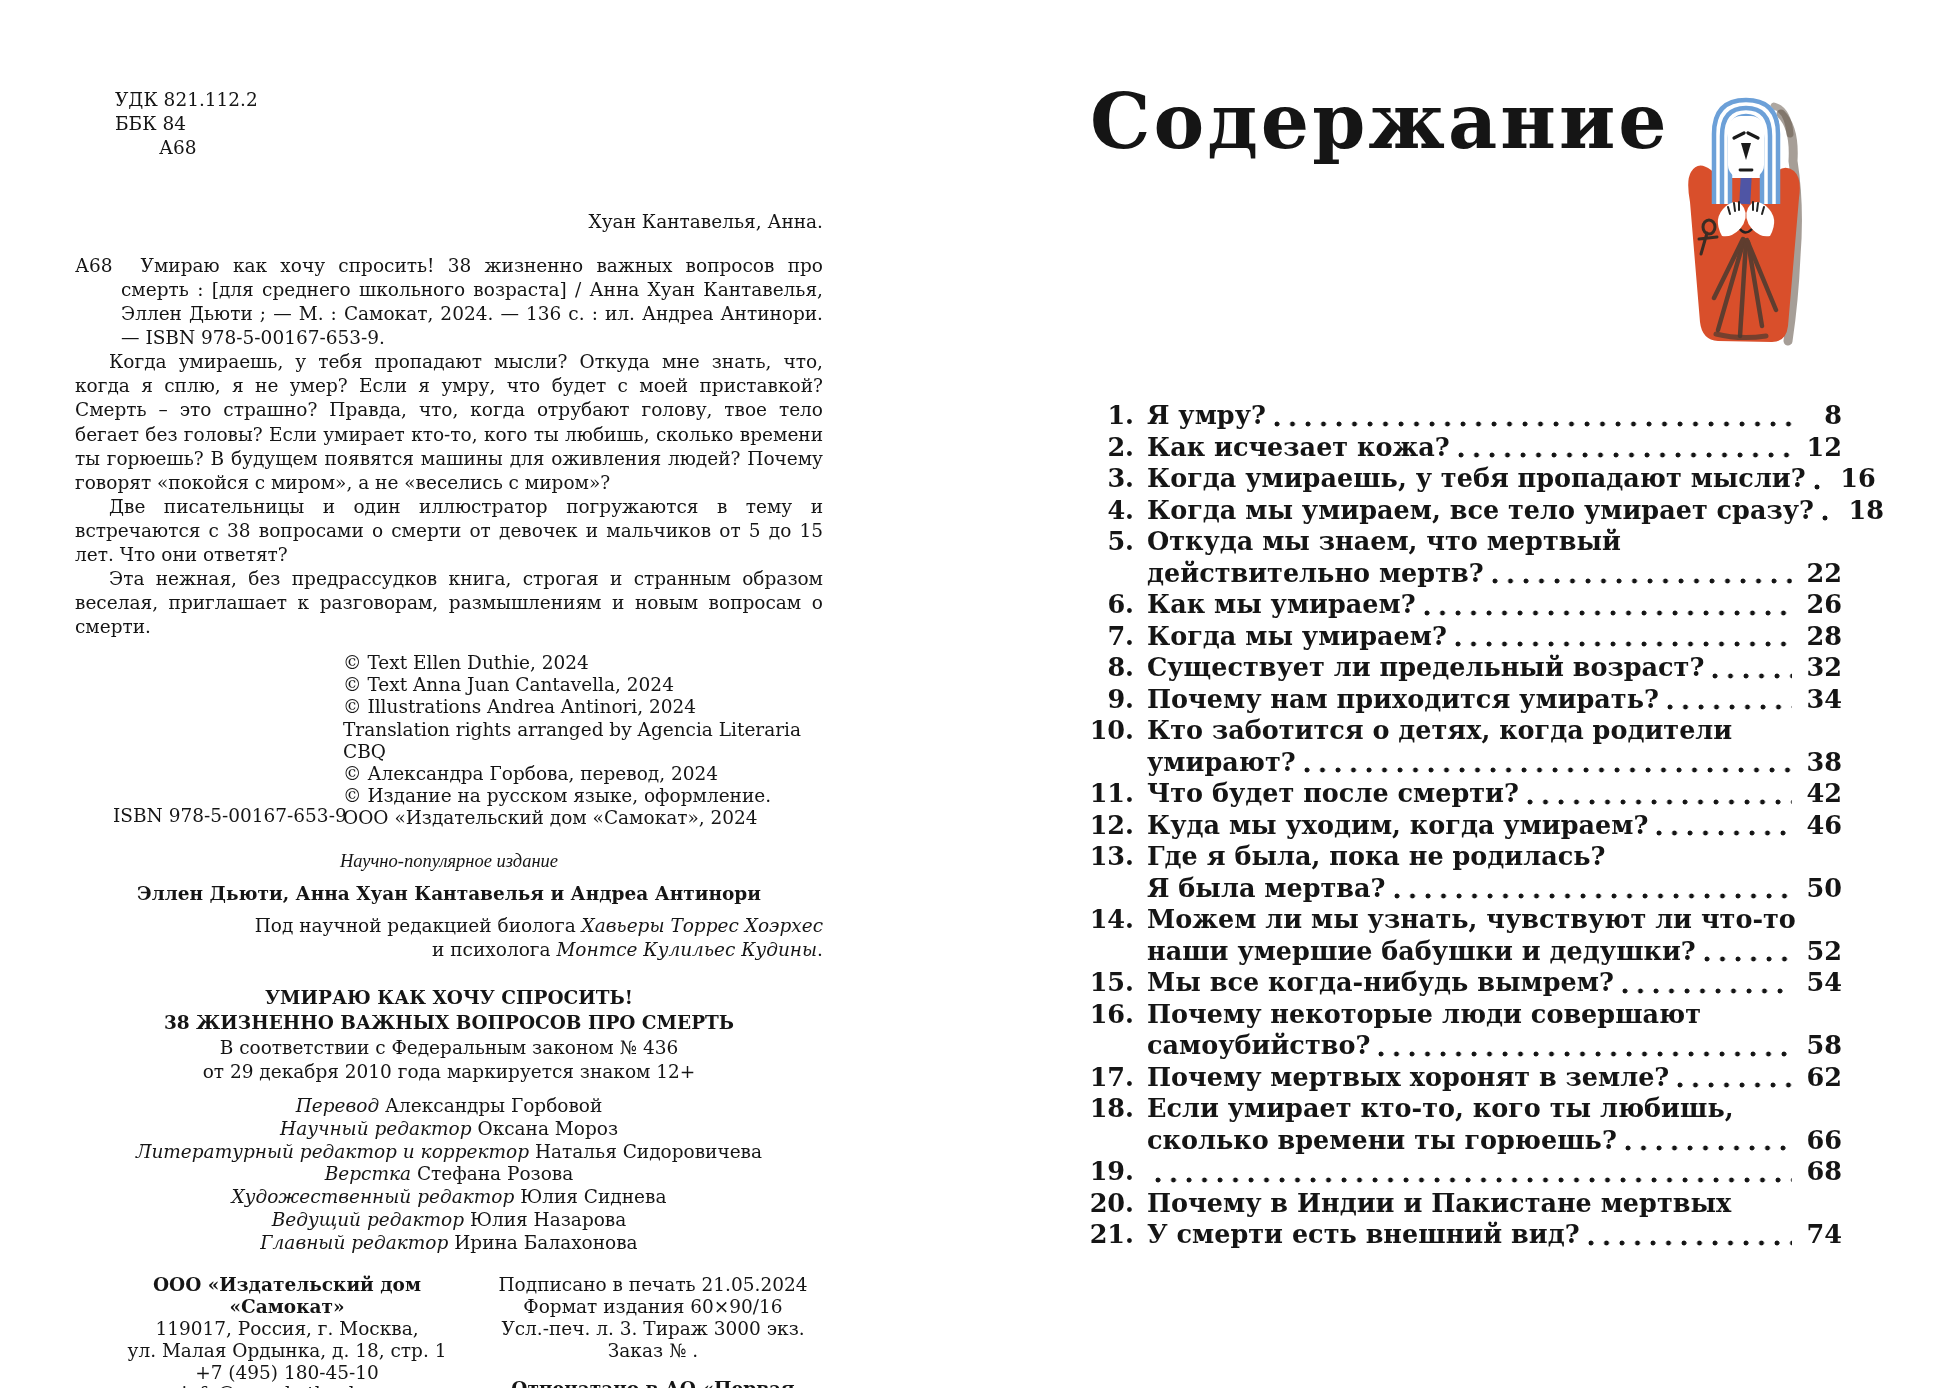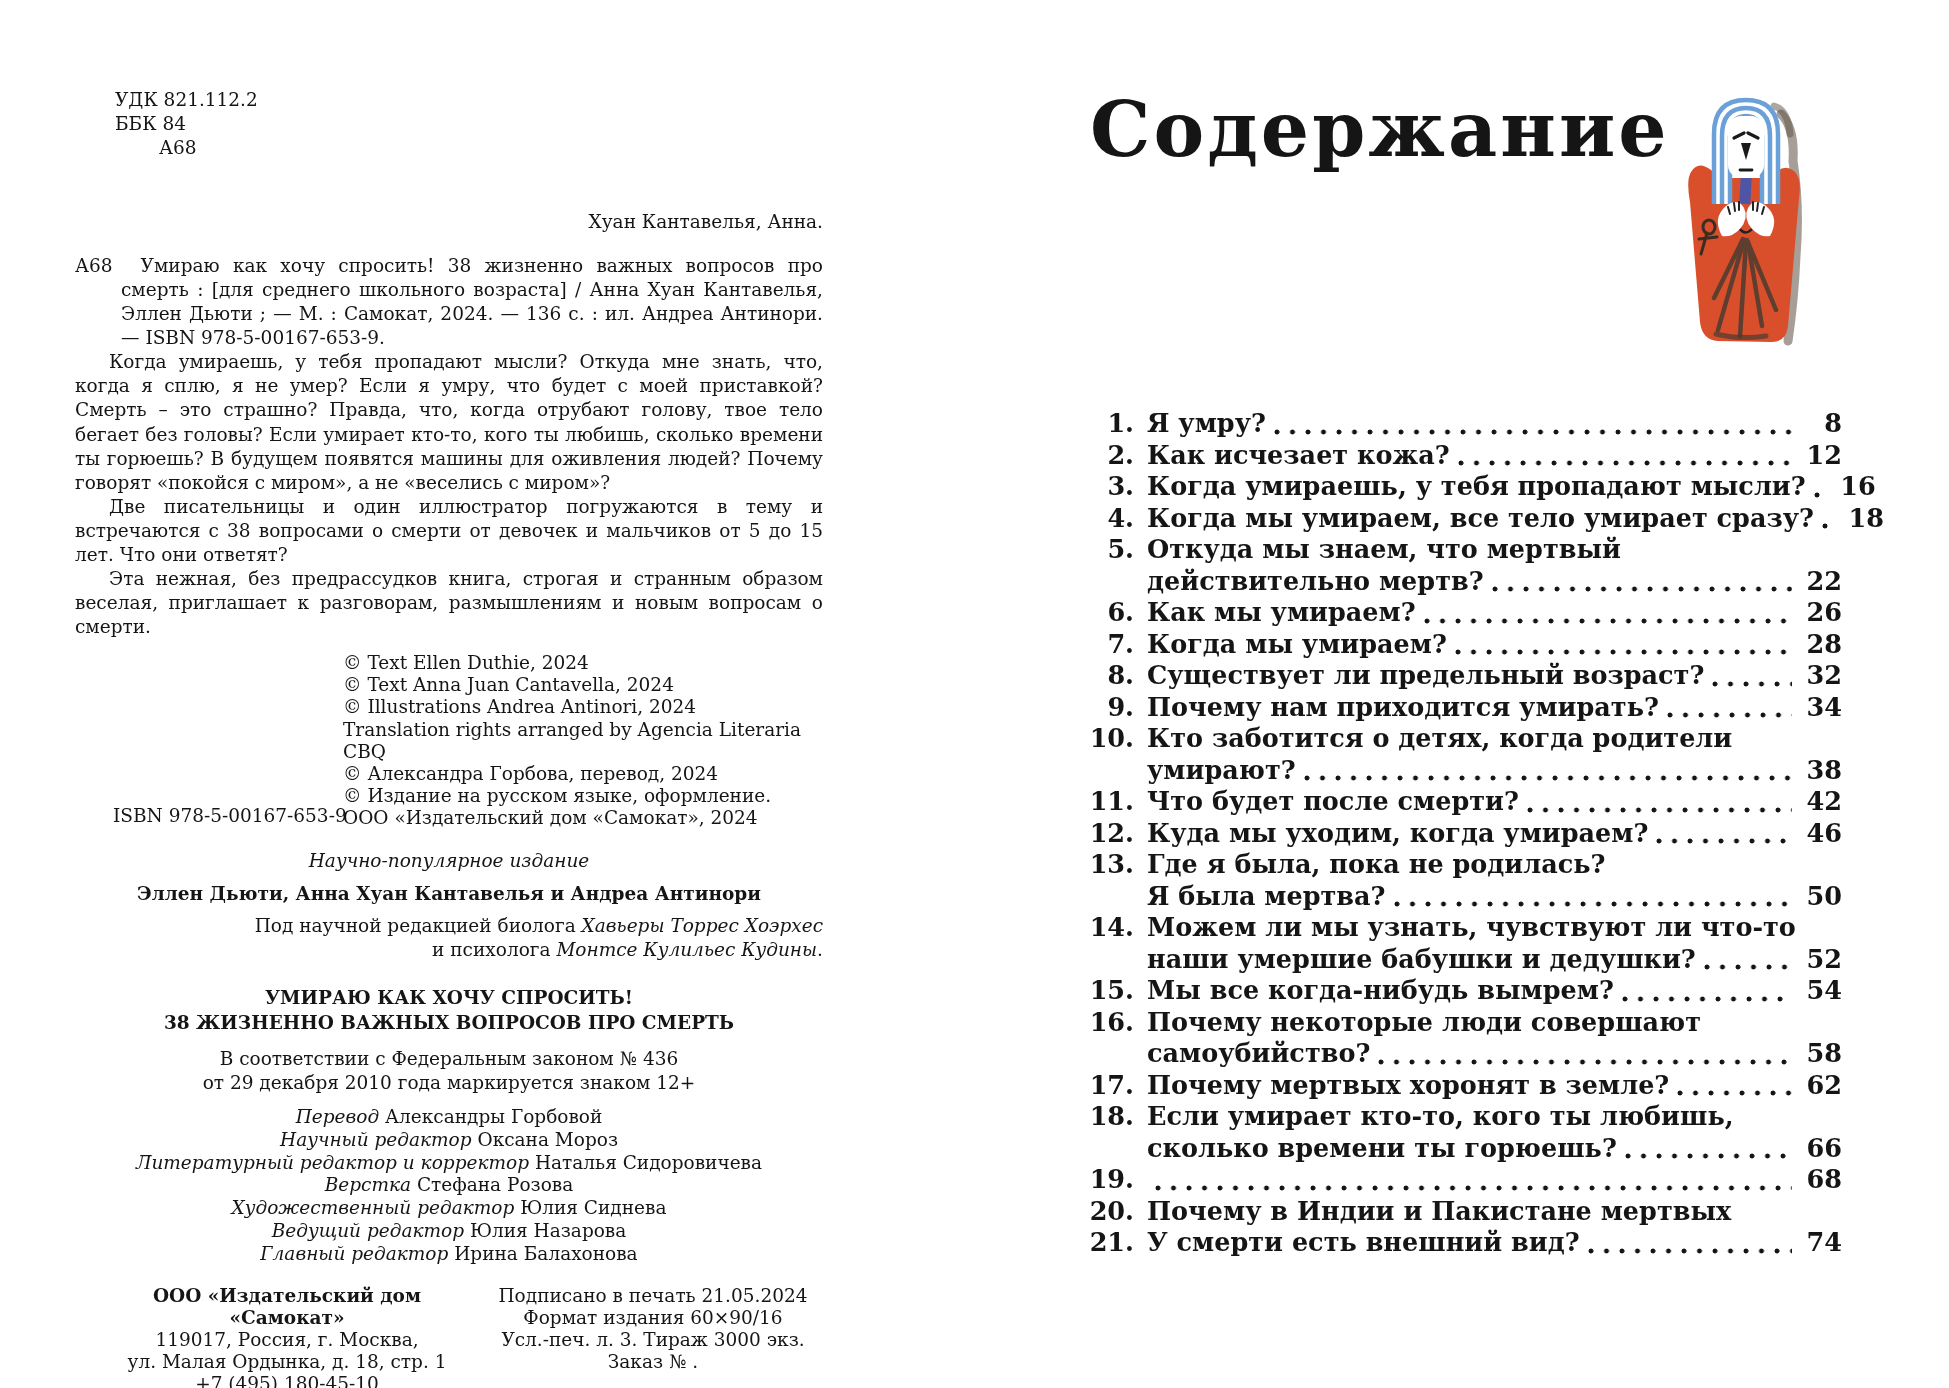--- a/index.html
+++ b/index.html
@@ -15,36 +15,36 @@
   .udk-block{margin-left:40px;}
   .udk-code{margin-left:44px;}
   .author-heading{margin-top:50px;margin-left:46px;font-weight:normal;text-align:right;}
   .biblio{margin:20px 0 0 0;padding-left:46px;text-indent:-46px;text-align:justify;}
   .biblio-code{margin-right:28px;}
   .annotation{margin-top:0;}
   .annotation p{margin:0;text-indent:34px;text-align:justify;}
   .copyright-wrap{position:relative;margin-top:13px;padding-left:268px;line-height:1.2;}
   .isbn{position:absolute;left:38px;bottom:2px;}
   .center{text-align:center;}
-  .edition-note{margin-top:20px;font-style:italic;}
+  .edition-note{margin-top:20px;font-style:italic;font-family:Liberation Serif, serif;}
   .authors-line{margin-top:9px;font-weight:bold;}
   #editorial-lines{margin-top:7px;text-align:right;}
   .caps{margin-top:24px;font-weight:bold;line-height:1.35;}
-  .law{margin-top:11px;line-height:1.3;}
+  .law{line-height:1.3;}
   #credits-lines{margin-top:11px;line-height:1.24;}
   .i{font-style:italic;}
   .b{font-weight:bold;}
   .bottom-cols{display:flex;margin-top:19px;line-height:1.18;}
   .col-left{width:352px;margin-left:36px;text-align:center;}
   .col-right{flex:1;margin-left:20px;text-align:center;}
   .cgroup{margin-bottom:16px;}
 
   
   .right-page{position:absolute;left:1088px;top:58px;width:754px;}
-  .toc-title{margin:34px 0 0 2px;font-size:76px;line-height:1;font-weight:700;letter-spacing:3px;}
+  .toc-title{margin:26px 0 0 2px;font-size:76px;line-height:1;font-weight:700;letter-spacing:3px;}
   .mummy{position:absolute;left:590px;top:28px;width:146px;height:275px;}
   .toc{margin-top:240px;font-weight:bold;font-size:25.5px;line-height:31.5px;}
   .toc-row{display:flex;}
   .toc-num{width:46px;text-align:right;flex:none;}
   .toc-body{flex:1;margin-left:13px;min-width:0;}
   .toc-line{display:flex;}
   .toc-text{white-space:nowrap;}
   .dots{
     flex:1 1 30px;min-width:12px;height:6px;margin:0 8px 5px 8px;align-self:flex-end;
     background-image:radial-gradient(circle at 3px 3px,#141414 2.1px,rgba(0,0,0,0) 2.8px);

